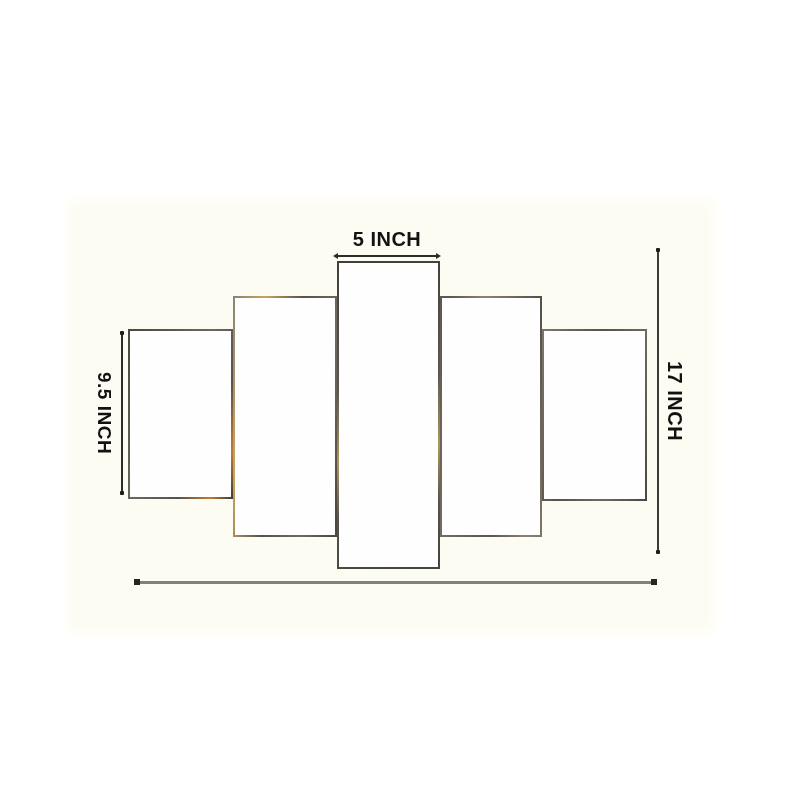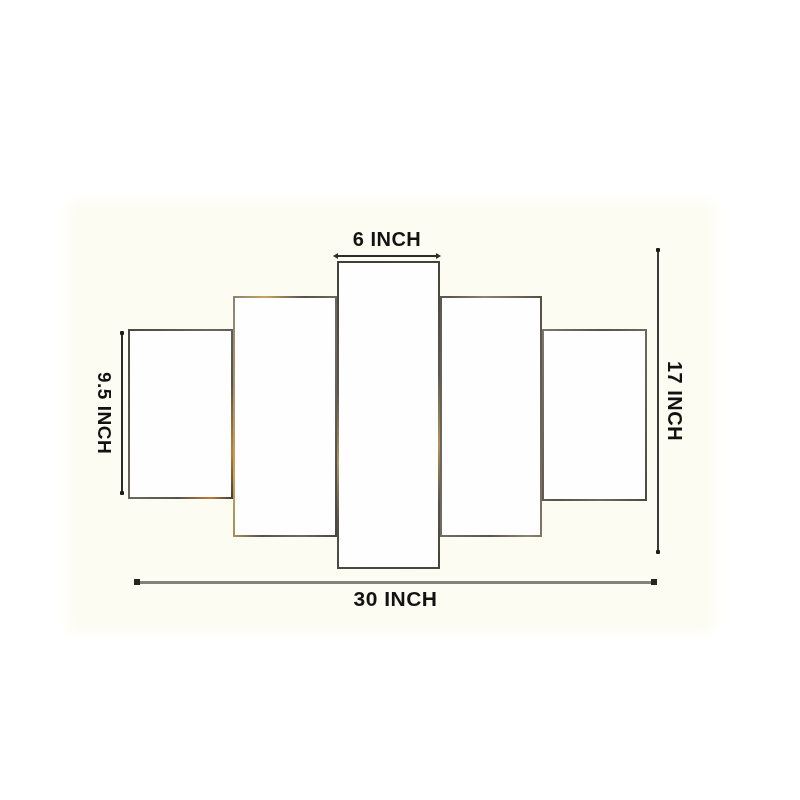--- a/index.html
+++ b/index.html
@@ -120,21 +120,20 @@
   <div class="panel panel-2"></div>
   <div class="panel panel-3"></div>
   <div class="panel panel-4"></div>
   <div class="panel panel-5"></div>
 
   <div class="dim-line dim-top"></div>
   <div class="dim-line dim-v dim-left"></div>
   <div class="dim-line dim-v dim-right"></div>
   <div class="dim-line dim-bottom"></div>
 
-  <div class="dim-label label-top">6 INCH</div>
+  <div class="dim-label label-top">5 INCH</div>
 
   <div class="dim-label label-left">9.5 INCH</div>
 
   <div class="dim-label label-right">17 INCH</div>
 
-  <div class="dim-label label-bottom">30 INCH</div>
 
 </div>
 
 </body></html>

